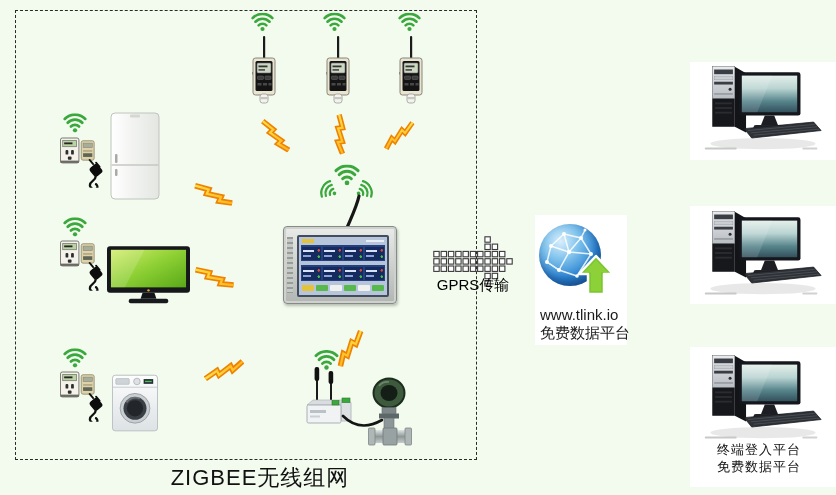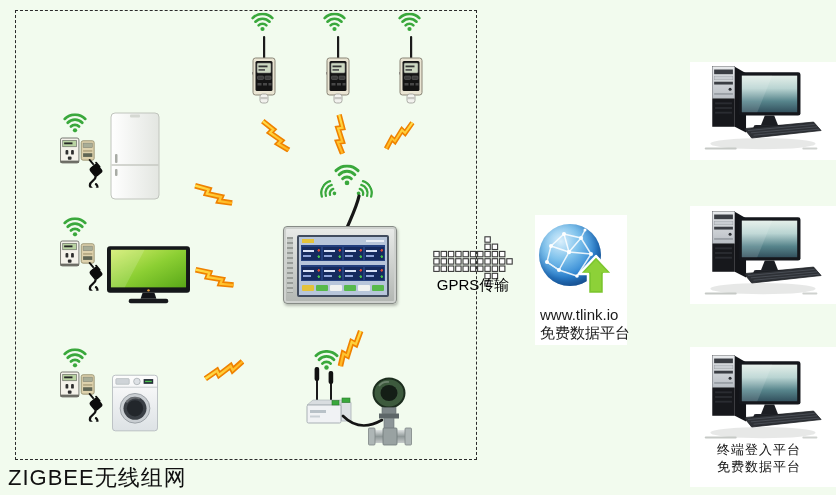--- a/index.html
+++ b/index.html
@@ -1,21 +1,21 @@
 <!DOCTYPE html>
 <html><head>
 <meta charset="utf-8">
 <style>
   html,body{margin:0;padding:0;}
   body{font-family:"Liberation Sans","DejaVu Sans",sans-serif;background:#ffffff;}
   #canvas{position:relative;width:836px;height:495px;background:#f2fbee;overflow:hidden;}
   .abs{position:absolute;}
   .whitebg{position:absolute;background:#ffffff;}
   .zigbee-box{position:absolute;left:15px;top:10px;width:460px;height:448px;border:1.5px dashed #2a2a2a;}
-  .caption{position:absolute;left:8px;top:463px;width:460px;text-align:left;font-size:22px;color:#111;letter-spacing:1px;}
+  .caption{position:absolute;left:30px;top:463px;width:460px;text-align:center;font-size:22px;color:#111;letter-spacing:1px;}
   .gprs-label{position:absolute;left:424px;top:276px;width:98px;text-align:center;font-size:15px;color:#000000;}
   .platform-text{position:absolute;left:540px;top:306px;width:110px;font-size:15px;color:#1a1a1a;line-height:18px;}
   .terminal-text{position:absolute;left:698px;top:441px;width:122px;text-align:center;font-size:13px;color:#111;line-height:17px;letter-spacing:1px;}
   
   .panel{position:absolute;left:283px;top:226px;width:112px;height:76px;background:linear-gradient(180deg,#e9ebe9,#b2b6b2);border:1px solid #868b86;border-radius:4px;box-shadow:inset 0 0 0 2px #ced1ce,1px 2px 3px rgba(0,0,0,.25);}
   .panel-vent{position:absolute;left:3px;top:10px;width:6px;height:56px;background:repeating-linear-gradient(180deg,#989c98 0 2px,#c6cac6 2px 5px);}
   .panel-screen{position:absolute;left:13px;top:8px;width:88px;height:58px;background:#b7c5da;border:2px solid #414c5e;border-radius:2px;}
   .scr-logo{position:absolute;left:3px;top:2px;width:12px;height:4px;background:#e4c23a;}
   .scr-note{position:absolute;right:3px;top:2.5px;width:18px;height:2px;background:#e9eef6;}
   .scr-row{position:absolute;left:2px;right:2px;height:16px;display:flex;background:#24407e;}

